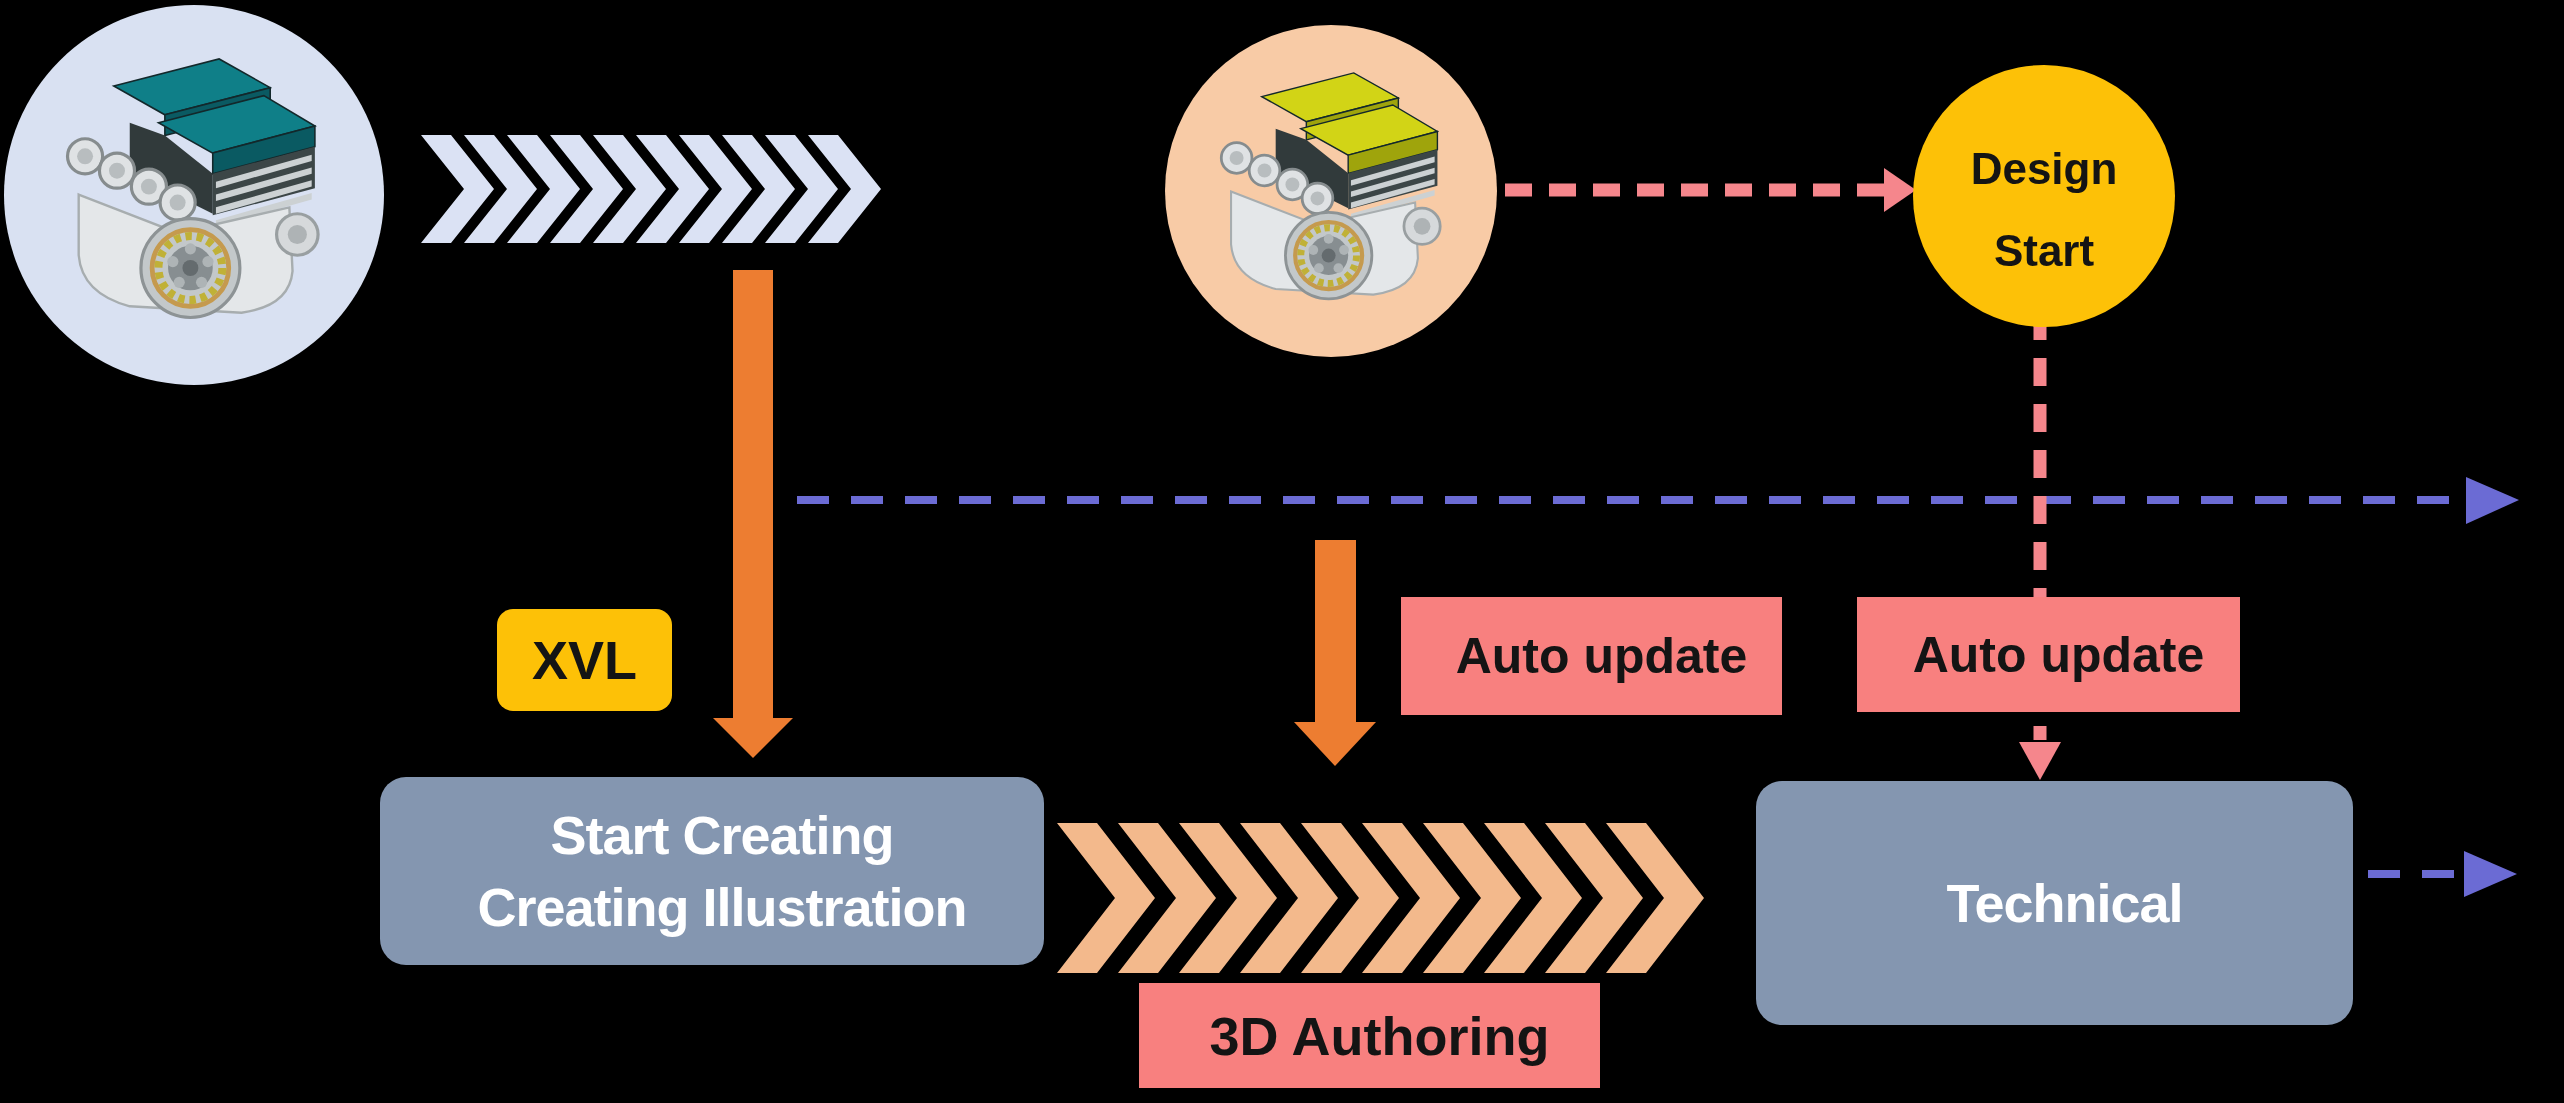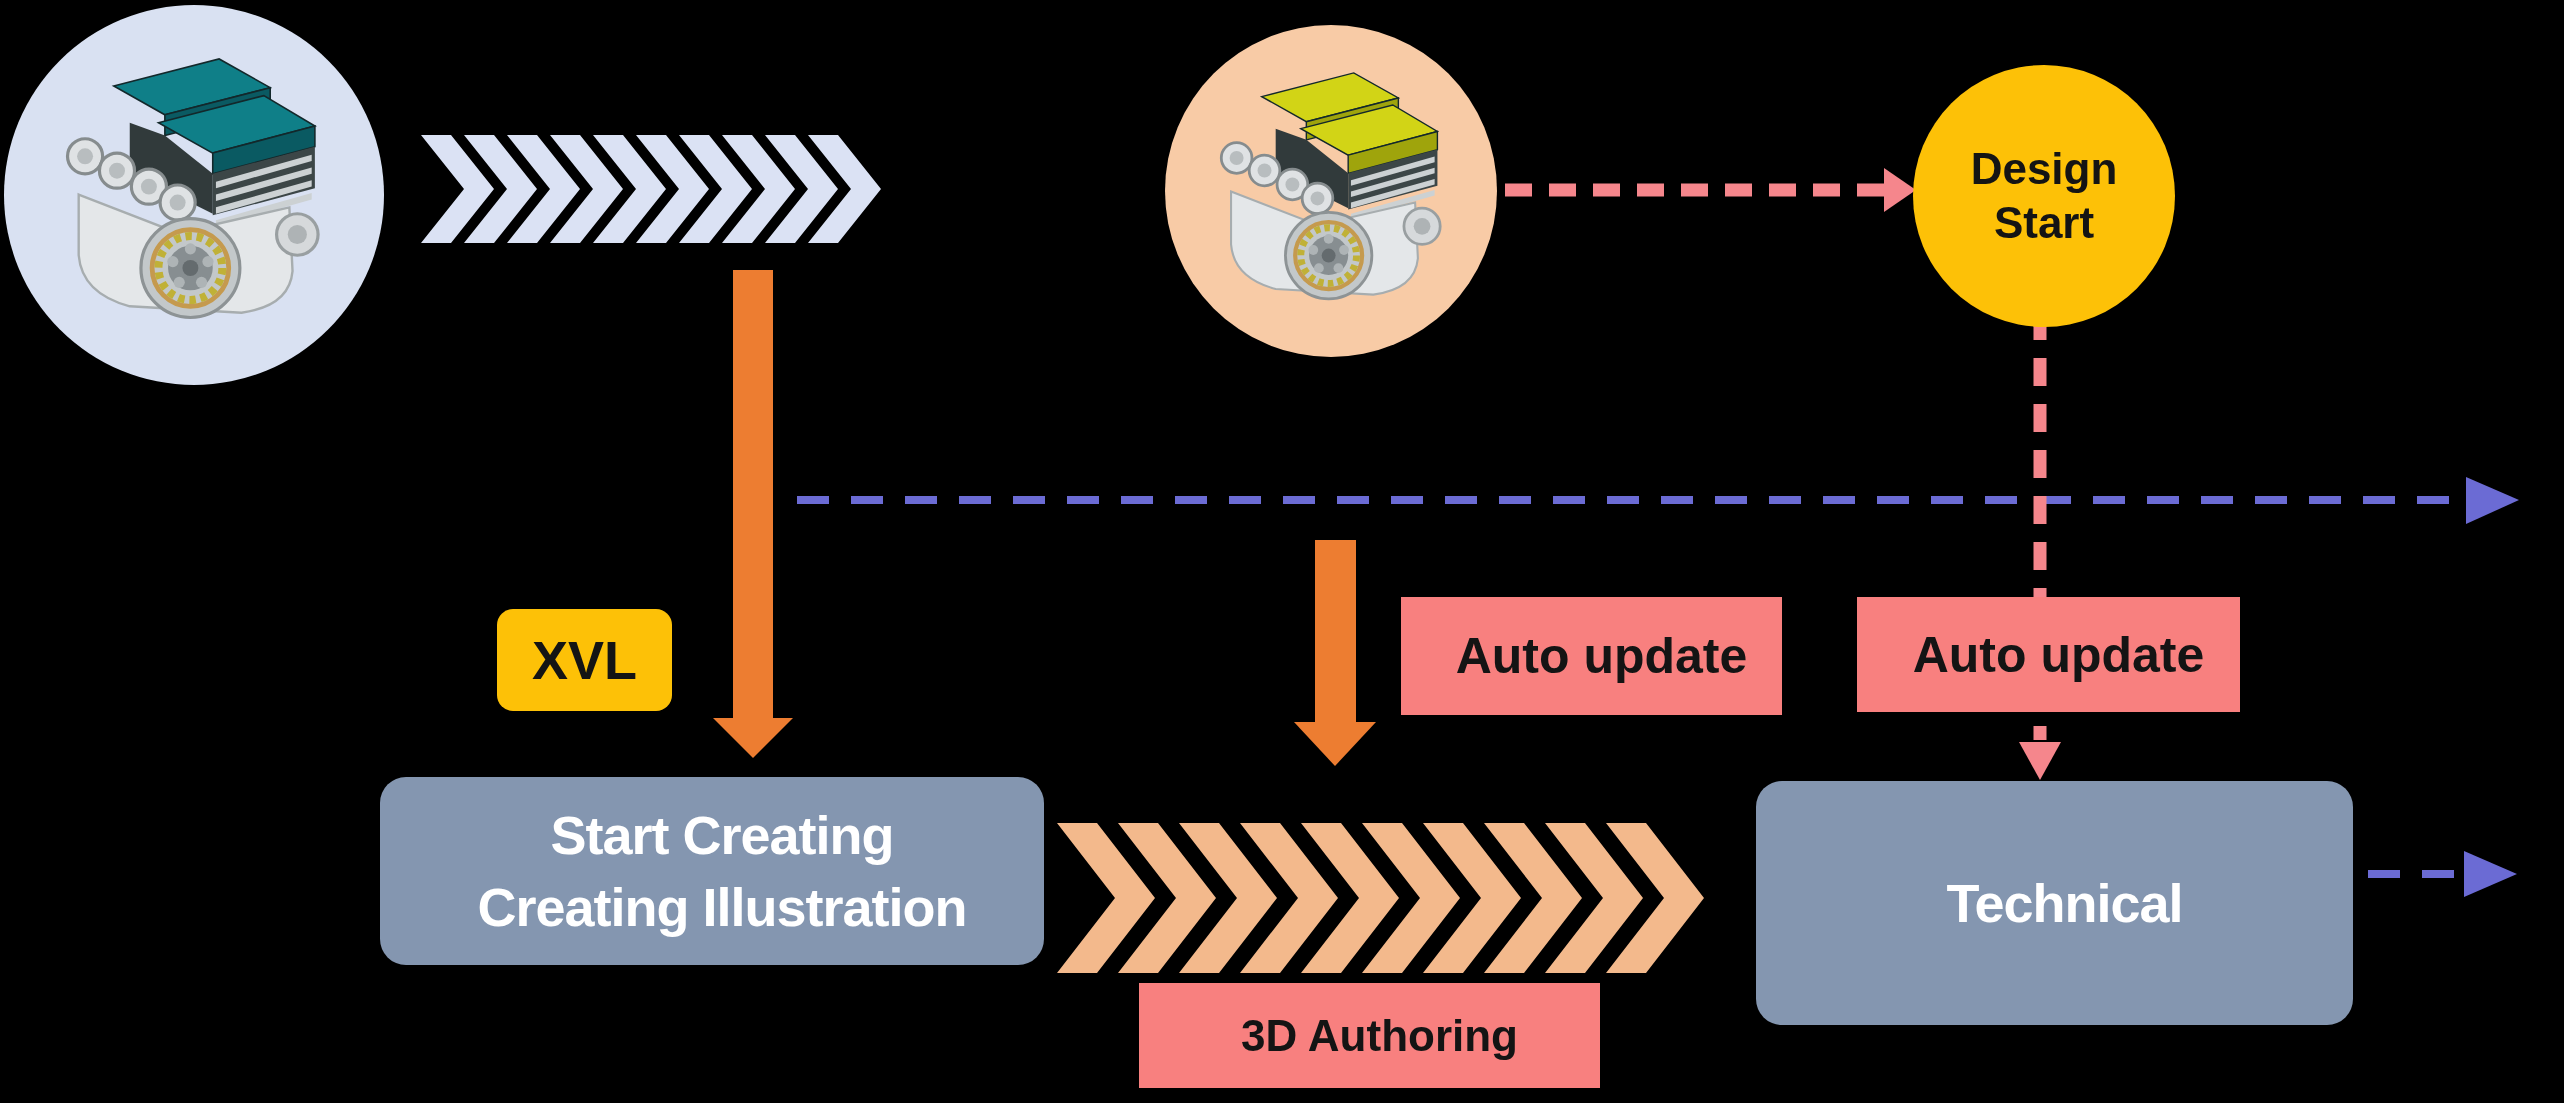--- a/index.html
+++ b/index.html
@@ -9,21 +9,21 @@
     font-family:"Liberation Sans","DejaVu Sans",sans-serif;
   }
   .abs{position:absolute;}
 
   
   .circle{border-radius:50%;display:flex;align-items:center;justify-content:center;}
   .circle-left{left:4px;top:5px;width:380px;height:380px;background:var(--circle-left-fill,#d9e1f2);z-index:3;}
   .circle-peach{left:1165px;top:25px;width:332px;height:332px;background:var(--circle-peach-fill,#f8cba6);z-index:3;}
   .circle-gold{left:1913px;top:65px;width:262px;height:262px;background:var(--gold,#fdc107);z-index:3;
     flex-direction:column;}
-  .circle-gold .ln{font-size:44px;line-height:54px;font-weight:700;color:var(--text-dark,#141414);}
+  .circle-gold .ln{font-size:44px;line-height:54px;font-weight:700;color:var(--text-dark,#141414);margin-top:28px;}
 
   .engine-svg{width:84%;height:84%;display:block;}
   .engine--teal{--cover:var(--engine-teal,#0f7f88);--cover-dk:var(--engine-teal-dark,#0a5a62);}
   .engine--yellow{--cover:var(--engine-yellow,#d2d416);--cover-dk:var(--engine-yellow-dark,#9fa40c);}
   .eg-cover{fill:var(--cover);stroke:#13282b;stroke-width:1;}
   .eg-cover-dk{fill:var(--cover-dk);stroke:#13282b;stroke-width:1;}
 
   
   .overlay{left:0;top:0;width:2564px;height:1103px;z-index:1;}
   .dash-blue{stroke:var(--dash-blue,#6b6bd4);stroke-width:8;stroke-dasharray:32 22;fill:none;}
@@ -44,21 +44,21 @@
   .box-gray .ln{color:var(--text-light,#fff);font-weight:700;font-size:54px;line-height:72px;letter-spacing:-1px;}
   .box-pink{background:var(--box-pink,#f8807f);}
   .box-pink .ln,.box-pink .lbl{color:var(--text-dark,#141414);font-weight:700;}
   .start-box{left:380px;top:777px;width:644px;height:188px;text-align:right;}
   .tech-box{left:1756px;top:781px;width:577px;height:244px;}
   .auto1{left:1401px;top:597px;width:361px;height:118px;}
   .auto1 .lbl{font-size:50px;}
   .auto2{left:1857px;top:597px;width:363px;height:115px;}
   .auto2 .lbl{font-size:50px;}
   .authoring{left:1139px;top:983px;width:441px;height:105px;}
-  .authoring .lbl{font-size:44px;}
+  .authoring .lbl{font-size:54px;}
   .xvl{left:497px;top:609px;width:175px;height:102px;background:var(--gold,#fdc107);border-radius:16px;
     display:flex;align-items:center;justify-content:center;z-index:3;}
   .xvl .lbl{font-size:54px;font-weight:700;color:var(--text-dark,#141414);}
 </style>
 </head>
 <body>
 
 <div class="canvas">
 
   <svg class="abs overlay" viewBox="0 0 2564 1103">

